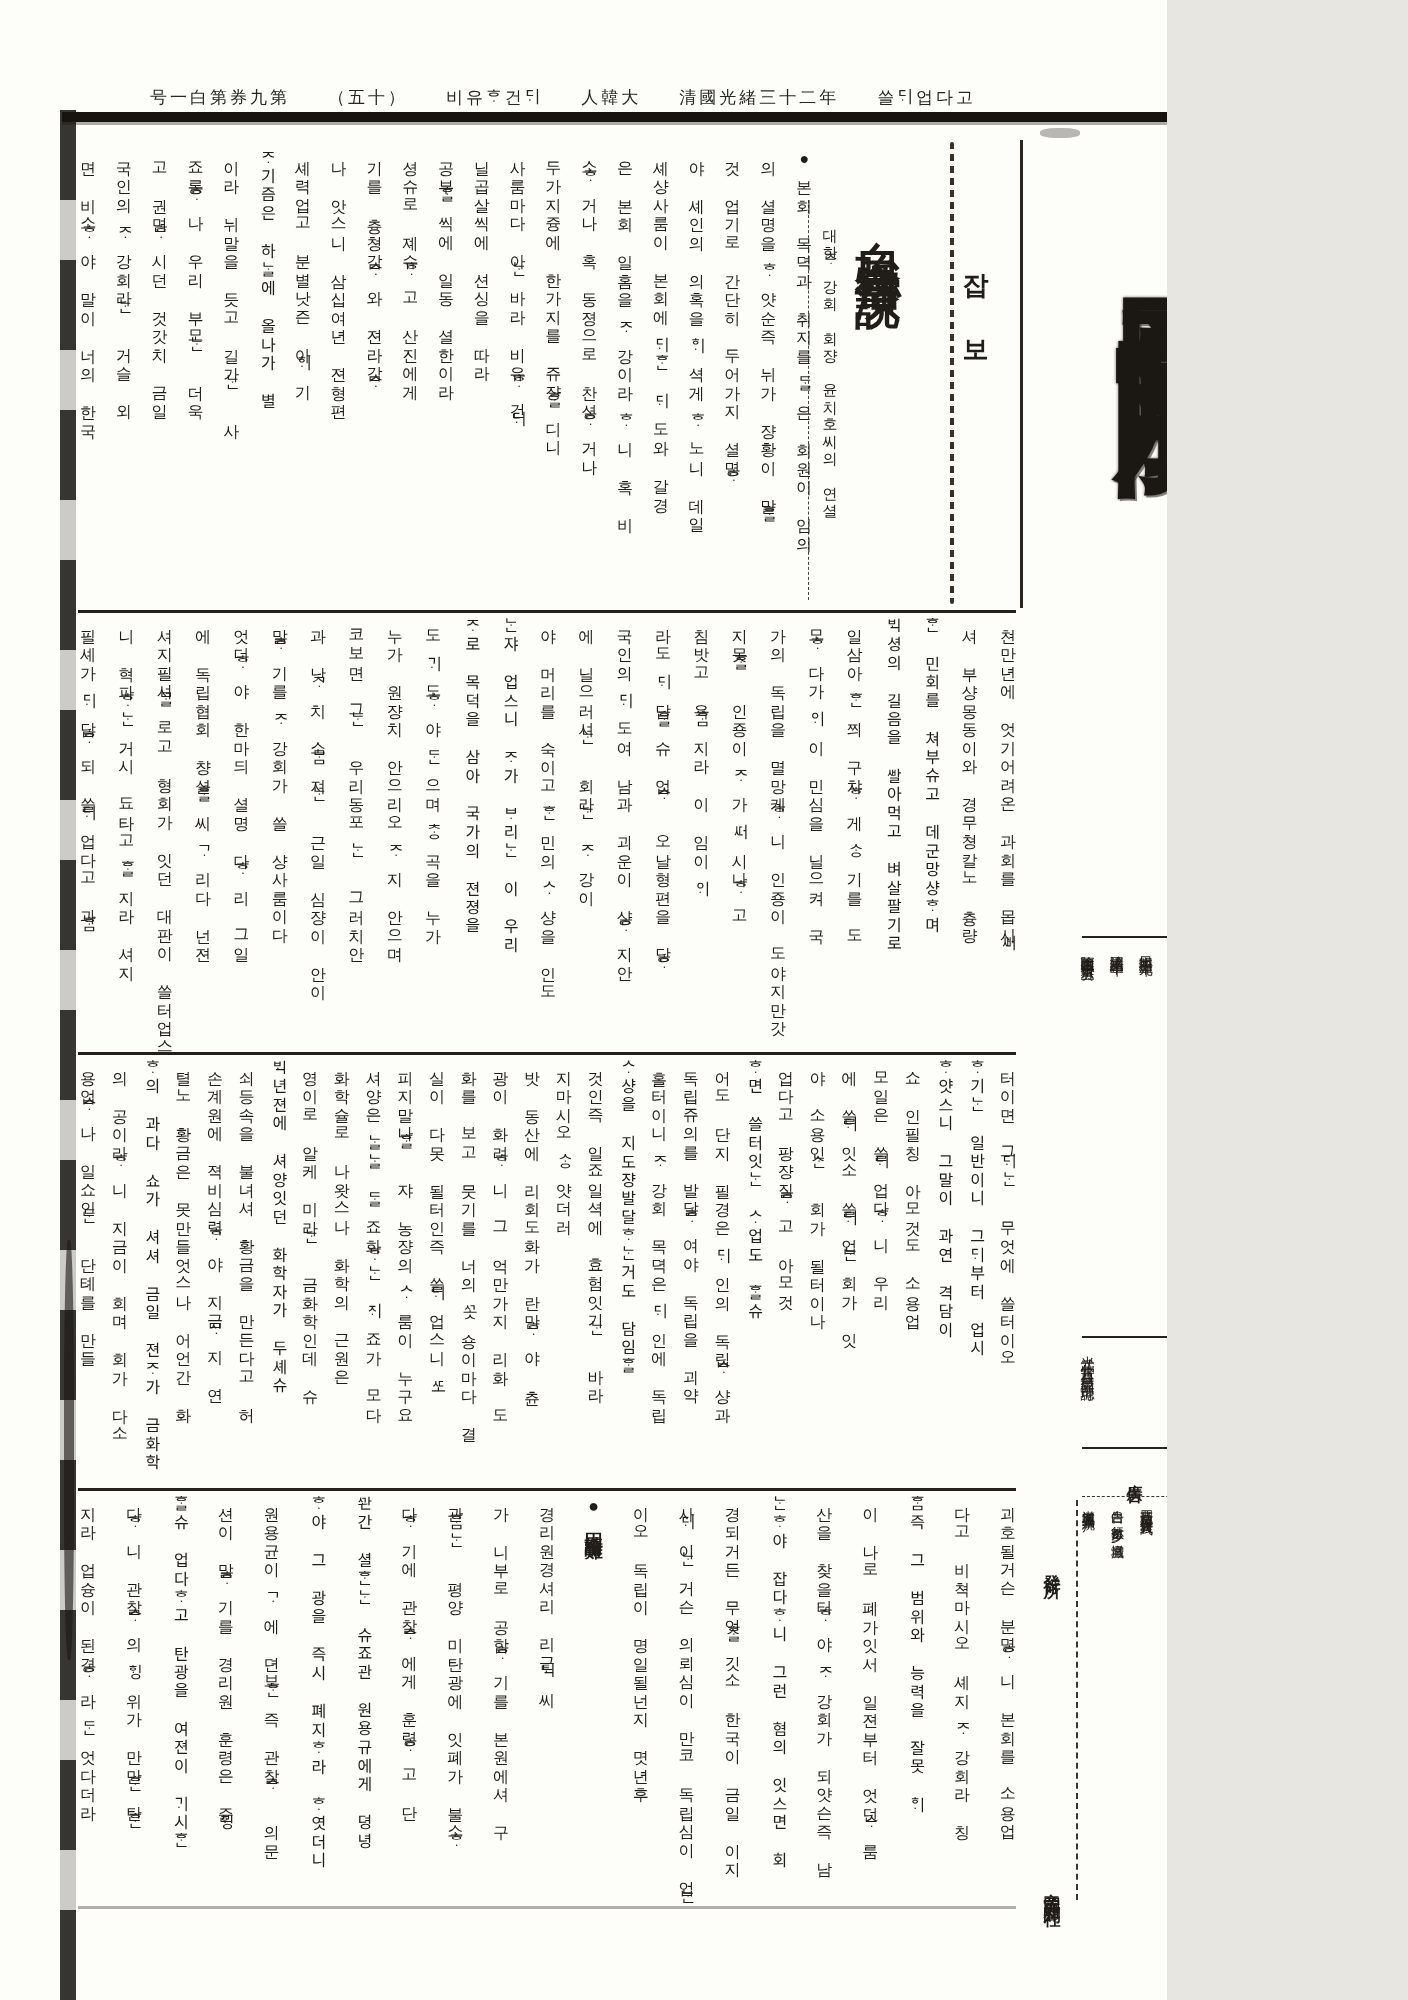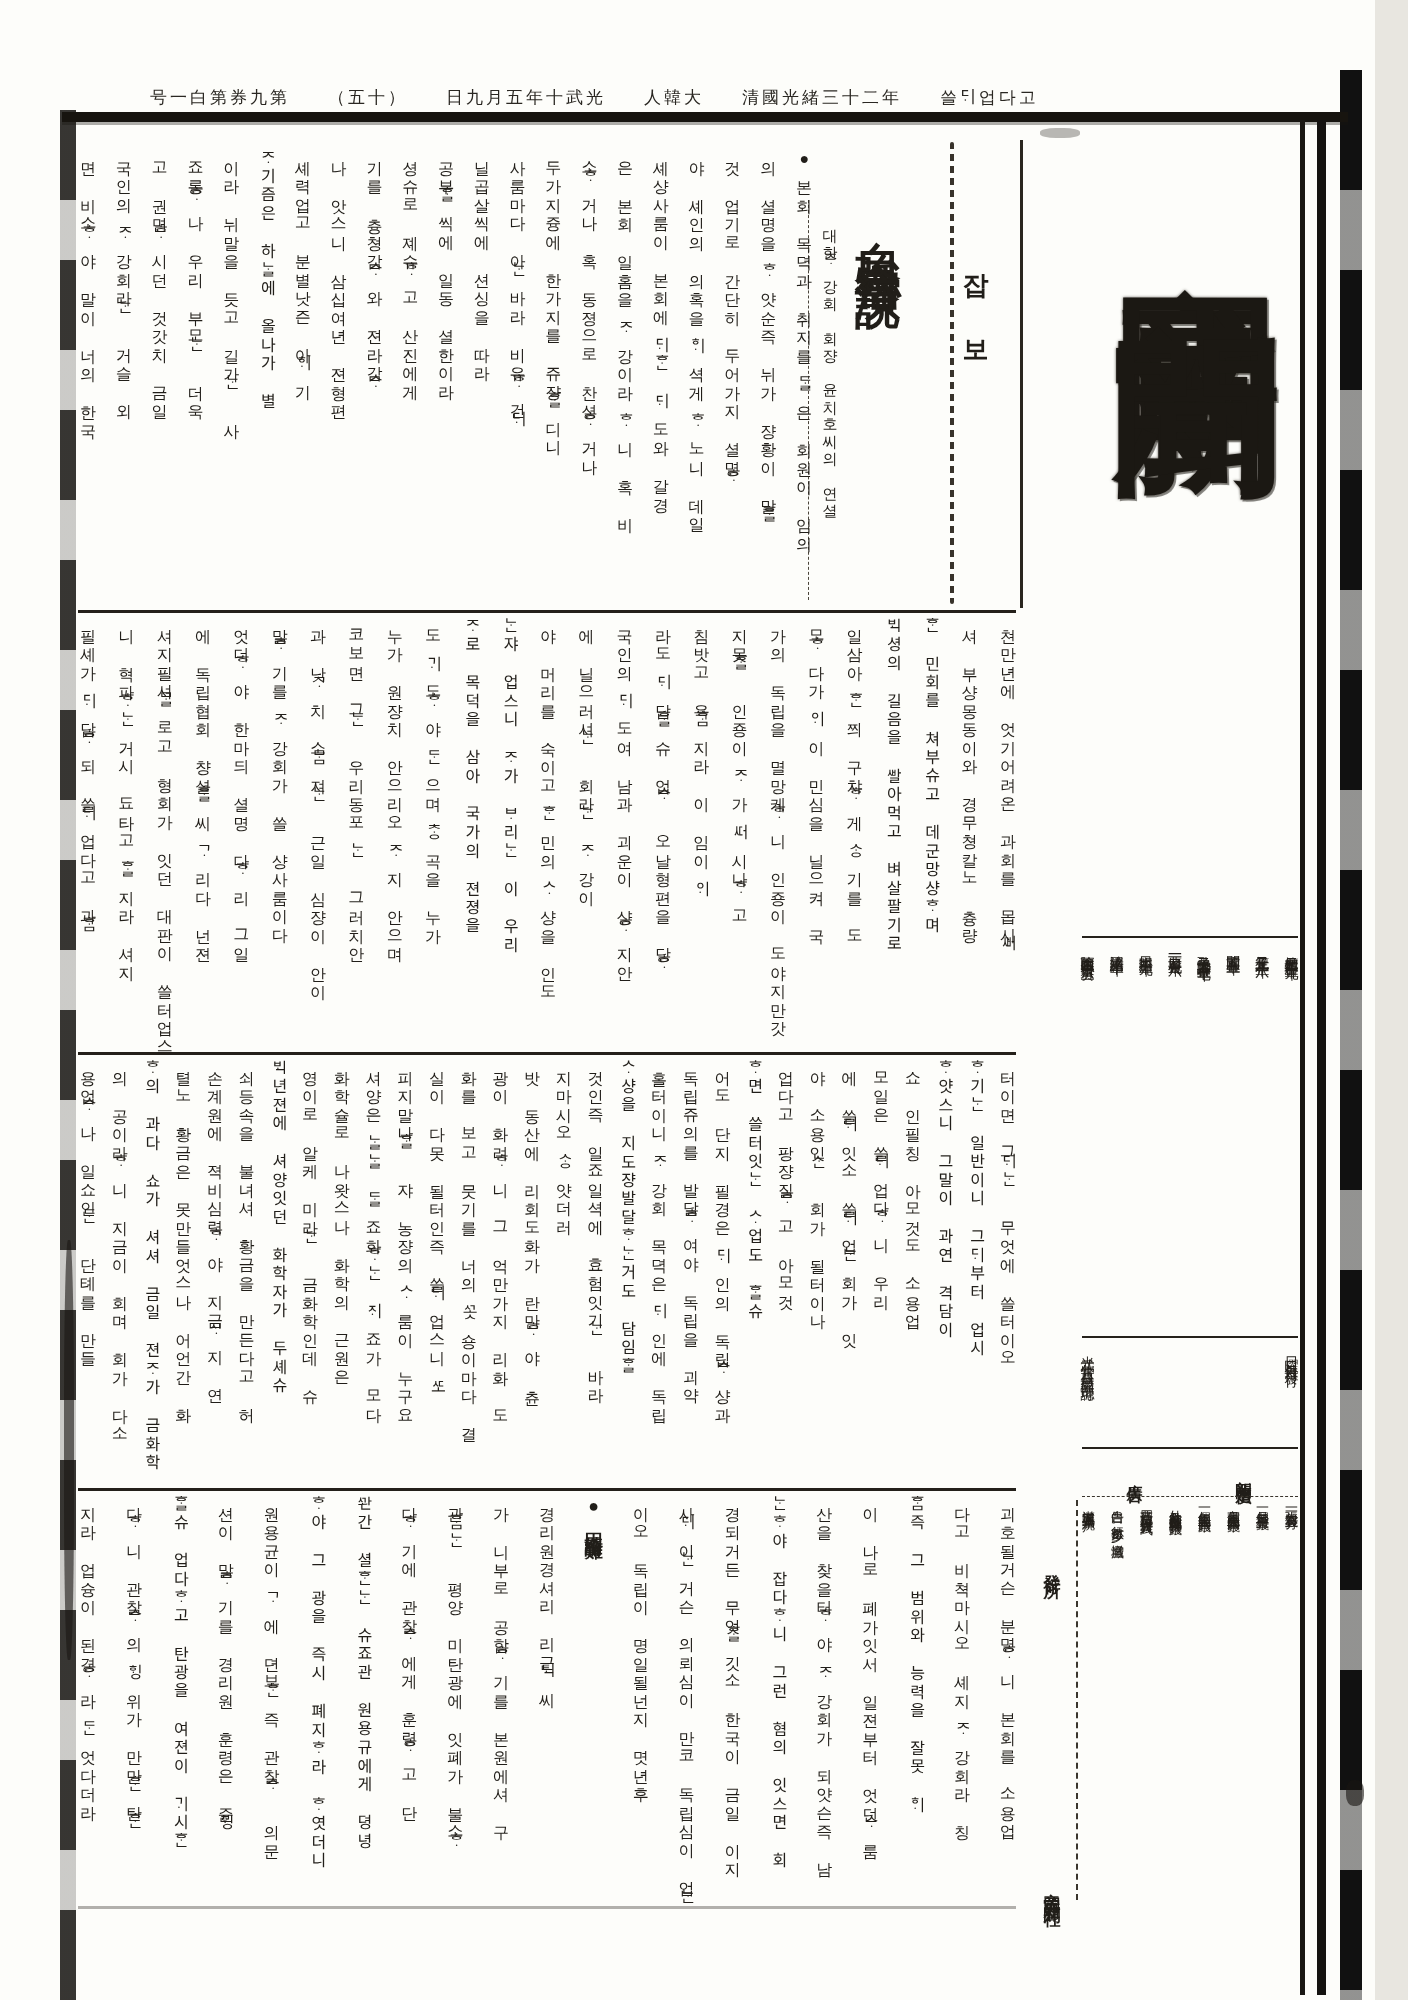--- a/index.html
+++ b/index.html
@@ -1,16 +1,16 @@
 <!DOCTYPE html>
 <html><head>
 <meta charset="utf-8">
 <style>
   html,body{margin:0;padding:0;background:#e8e6e0;}
-  #paper{position:relative;width:1375px;height:2000px;background:#fdfdfa;overflow:hidden;
+  #paper{position:relative;width:1167px;height:2000px;background:#fdfdfa;overflow:hidden;
          font-family:"Liberation Serif","DejaVu Serif",serif;color:#1d1b18;}
   
   .edge-left{position:absolute;left:60px;top:110px;width:16px;height:1890px;
       background:repeating-linear-gradient(180deg,#14120f 0 90px,rgba(20,18,15,.25) 90px 150px);opacity:.85;}
   .edge-right-outer{position:absolute;left:1340px;top:70px;width:22px;height:1930px;
       background:repeating-linear-gradient(180deg,#111 0 120px,rgba(17,17,17,.45) 120px 200px);}
   .rule-top{position:absolute;left:62px;top:112px;width:1286px;height:10px;background:#17140f;
       box-shadow:0 3px 0 rgba(23,20,15,.35);}
   .masthead-sep{position:absolute;left:1300px;top:120px;width:5px;height:1875px;background:#1a1713;}
   .masthead-sep2{position:absolute;left:1317px;top:120px;width:9px;height:1875px;background:#141210;}
@@ -71,21 +71,21 @@
   <div class="rule-top"></div>
   <div class="masthead-sep"></div>
   <div class="masthead-sep2"></div>
   <div class="smudge" style="left:1346px;top:1780px;width:18px;height:26px;"></div>
   <div class="smudge" style="left:64px;top:1240px;width:10px;height:420px;"></div>
   <div class="smudge" style="left:1040px;top:128px;width:40px;height:10px;opacity:.5;"></div>
 
   <div id="header-strip">
     <span>号一白第券九第</span>
     <span>（五十）</span>
-    <span>日九月五年十武光</span>
+    <span>비유ᄒᆞ건ᄃᆡ</span>
     <span>人韓大</span>
     <span>清國光緒三十二年</span>
     <span>쓸ᄃᆡ업다고</span>
   </div>
 
   <div id="masthead">帝國新聞</div>
 
   <div class="rail-line" style="left:1082px;top:936px;width:216px;height:2px;"></div>
   <div id="era-block" class="vwrap">
       <div class="vcol body-col">檀君元年四千二百三十九年</div>

